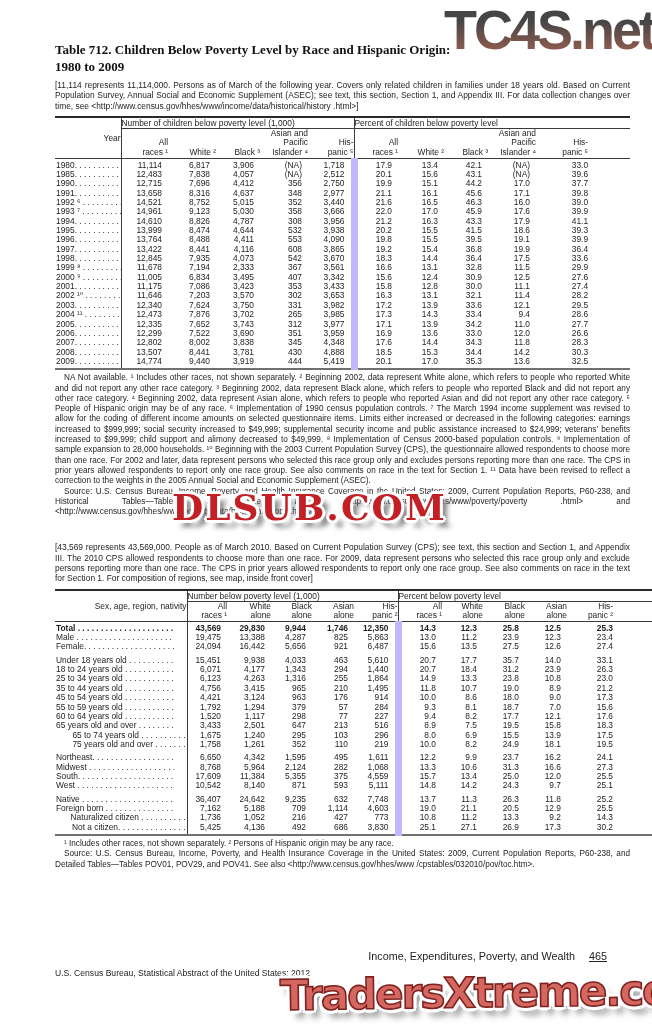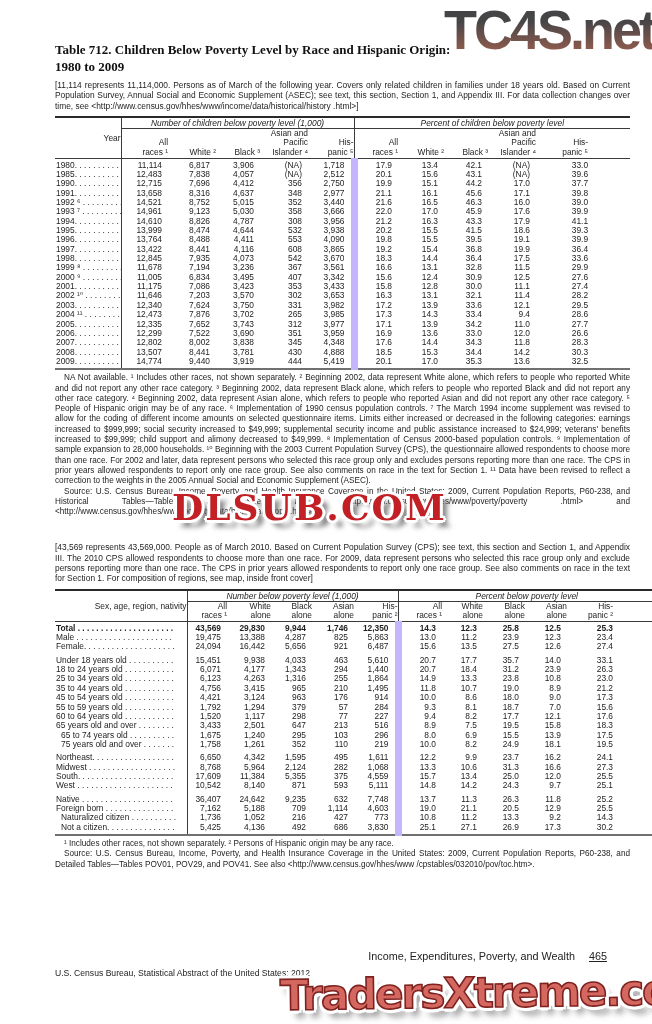--- a/index.html
+++ b/index.html
@@ -9,33 +9,33 @@
 
   h1.tbl-title{font-family:"Liberation Serif","DejaVu Serif",serif;font-size:13px;
         line-height:16.5px;font-weight:bold;margin:0 0 5px 0;color:#111;}
   .note{font-size:8.4px;line-height:10.3px;text-align:justify;margin:0 0 5px 0;}
 
   table.dt{border-collapse:collapse;table-layout:fixed;width:575px;
         border-top:2px solid #2a2a2a;border-bottom:2px solid #707070;}
   table.dt th{font-weight:normal;font-size:8.4px;padding:0;}
   th.stub{border-right:1px solid #3a3a3a;border-bottom:1px solid #3a3a3a;
         text-align:right;vertical-align:middle;font-size:8.4px;}
-  th.grp{border-bottom:1px solid #3a3a3a;text-align:center;padding:1px 0 2px 0;font-style:italic;}
+  th.grp{border-bottom:1px solid #3a3a3a;text-align:left;padding:1px 0 2px 0;}
   th.grp1{border-right:1px solid #3a3a3a;}
   th.ch{text-align:right;vertical-align:bottom;white-space:pre-line;
         padding:2px 6px 2px 0;border-bottom:1px solid #3a3a3a;line-height:9.6px;}
   th.ch.sep{border-right:1px solid #3a3a3a;}
   th.ch.lastc{padding-right:42px;}
   table.dt tbody{font-size:8.4px;}
   table.dt tbody td{text-align:right;padding:0 6px 0 0;line-height:9.35px;white-space:nowrap;}
   table.dt tbody td.sep{border-right:7px solid #c4b5fd;}
   table.dt tbody td:last-child{padding-right:42px;}
   table.dt tbody td.lbl{text-align:left;border-right:1px solid #3a3a3a;
         overflow:hidden;padding:0 1px 0 1px;}
-  table.dt tbody td.lbl.ind{padding-left:6px;}
+  table.dt tbody td.lbl.ind{padding-left:6px;text-align:right;}
   table.dt tbody tr.gap td{padding-top:4px;}
   table.dt tbody tr.b td{font-weight:bold;}
   table.dt tbody tr:first-child td{padding-top:2px;}
   table.dt tbody tr:last-child td{padding-bottom:2px;}
 
   .fn{font-size:8.2px;line-height:10.3px;text-align:justify;margin:3px 0 0 0;text-indent:9px;}
   .src{margin-top:0;}
   .sect2{margin-top:25px;}
 
   
@@ -256,21 +256,21 @@
               <td>18.3</td>
               <td>14.4</td>
               <td>36.4</td>
               <td>17.5</td>
               <td>33.6</td>
             </tr>
             <tr>
               <td class="lbl">1999 ⁸ . . . . . . . . . .</td>
               <td>11,678</td>
               <td>7,194</td>
-              <td>3,236</td>
+              <td>2,333</td>
               <td>367</td>
               <td class="sep">3,561</td>
               <td>16.6</td>
               <td>13.1</td>
               <td>32.8</td>
               <td>11.5</td>
               <td>29.9</td>
             </tr>
             <tr>
               <td class="lbl">2000 ⁹ . . . . . . . . . .</td>

